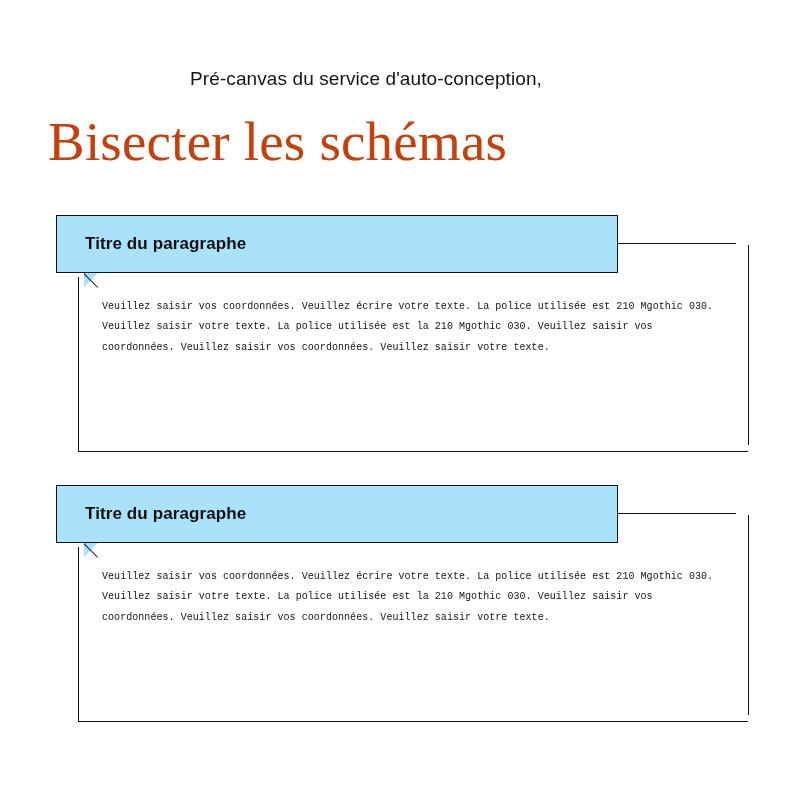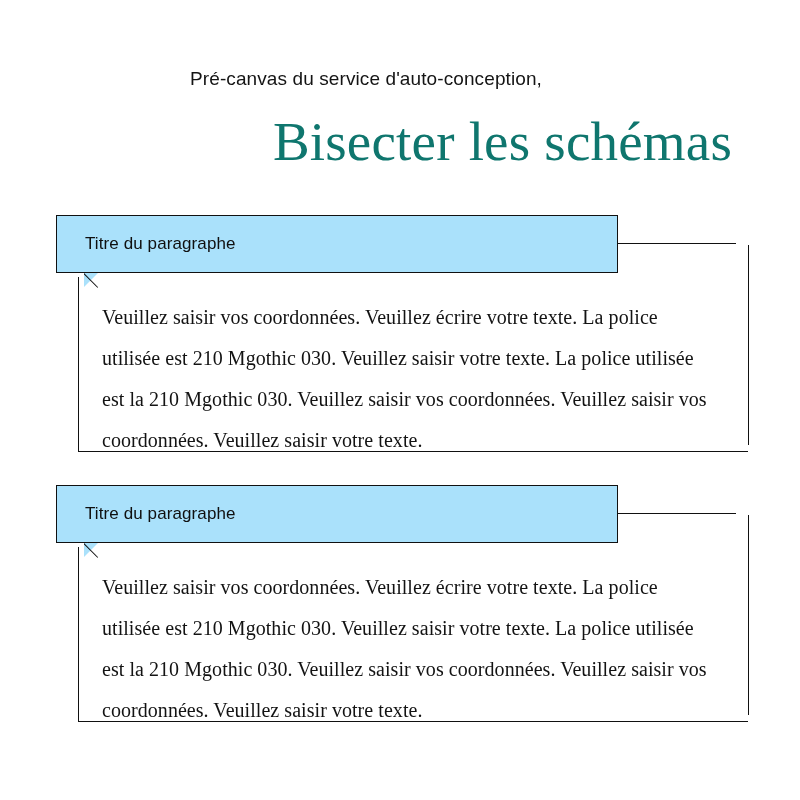--- a/index.html
+++ b/index.html
@@ -26,25 +26,25 @@
     text-align: center;
     font-family: "Liberation Sans", sans-serif;
     font-size: 19px;
     font-weight: 400;
     color: #141414;
     letter-spacing: 0.1px;
     padding-top: 68px;
   }
 
   .main-title {
-    text-align: right;
+    text-align: left;
     font-family: "Liberation Serif", serif;
     font-size: 55px;
     font-weight: 400;
-    color: #0f766e;
+    color: #c2410c;
     letter-spacing: 0.2px;
     margin-top: 22px;
     line-height: 1.1;
     margin-left: 48px;
   }
 
   .sections {
     margin-top: 42px;
   }
 
@@ -70,21 +70,21 @@
     background: #aae1fb;
     border: 1px solid #111111;
     box-sizing: border-box;
     display: flex;
     align-items: center;
   }
 
   .banner-label {
     font-family: "Liberation Sans", sans-serif;
     font-size: 17px;
-    font-weight: 400;
+    font-weight: 700;
     color: #0f0f0f;
     padding-left: 28px;
     letter-spacing: 0.1px;
   }
 
   
   .banner-tail {
     position: absolute;
     left: 84px;
     top: 58px;
@@ -151,22 +151,22 @@
     width: 670px;
     height: 1px;
     background: #111111;
   }
 
   .body-text {
     position: absolute;
     left: 102px;
     top: 82px;
     width: 612px;
-    font-family: Liberation Serif, serif;
-    font-size: 20px;
+    font-family: Liberation Mono, monospace;
+    font-size: 10px;
     line-height: 2.05;
     color: #131313;
     letter-spacing: 0.05px;
   }
 </style>
 </head>
 <body>
 
 <div class="page">
 

